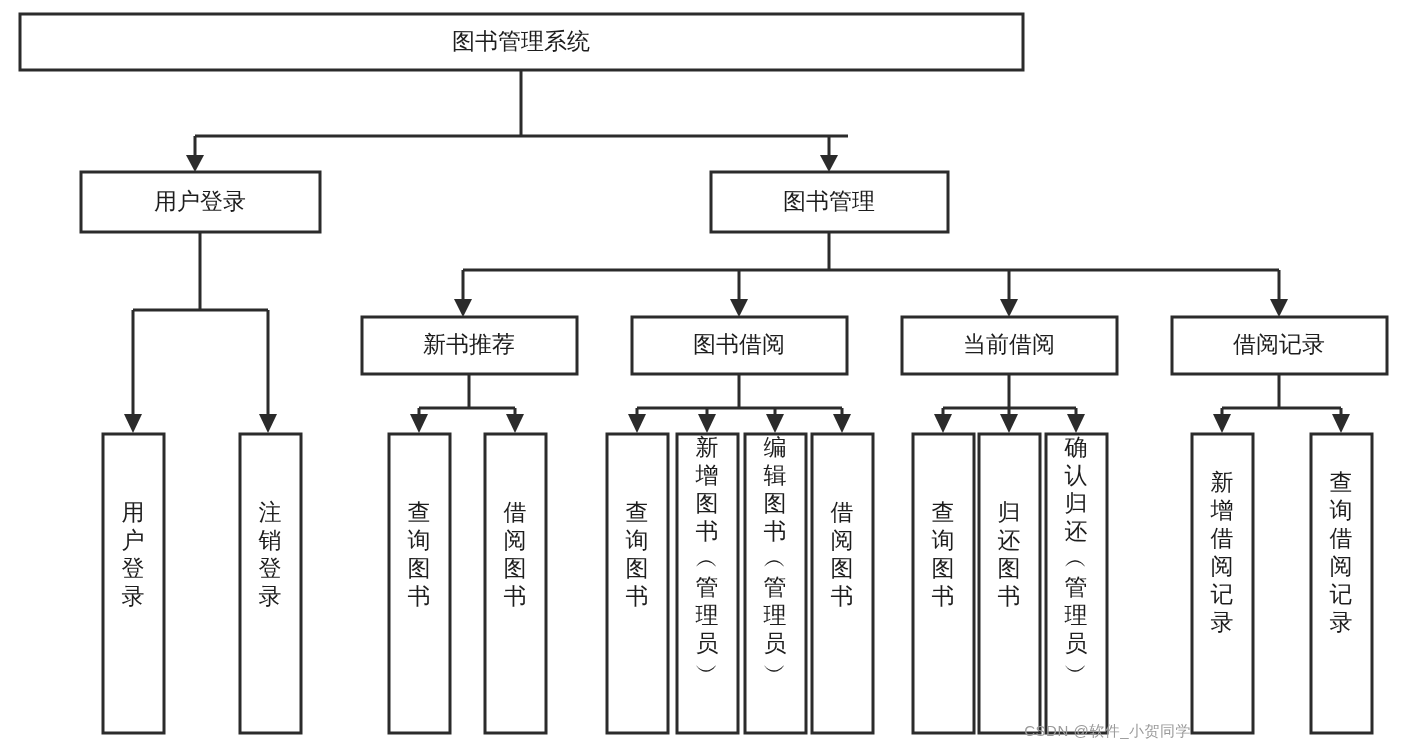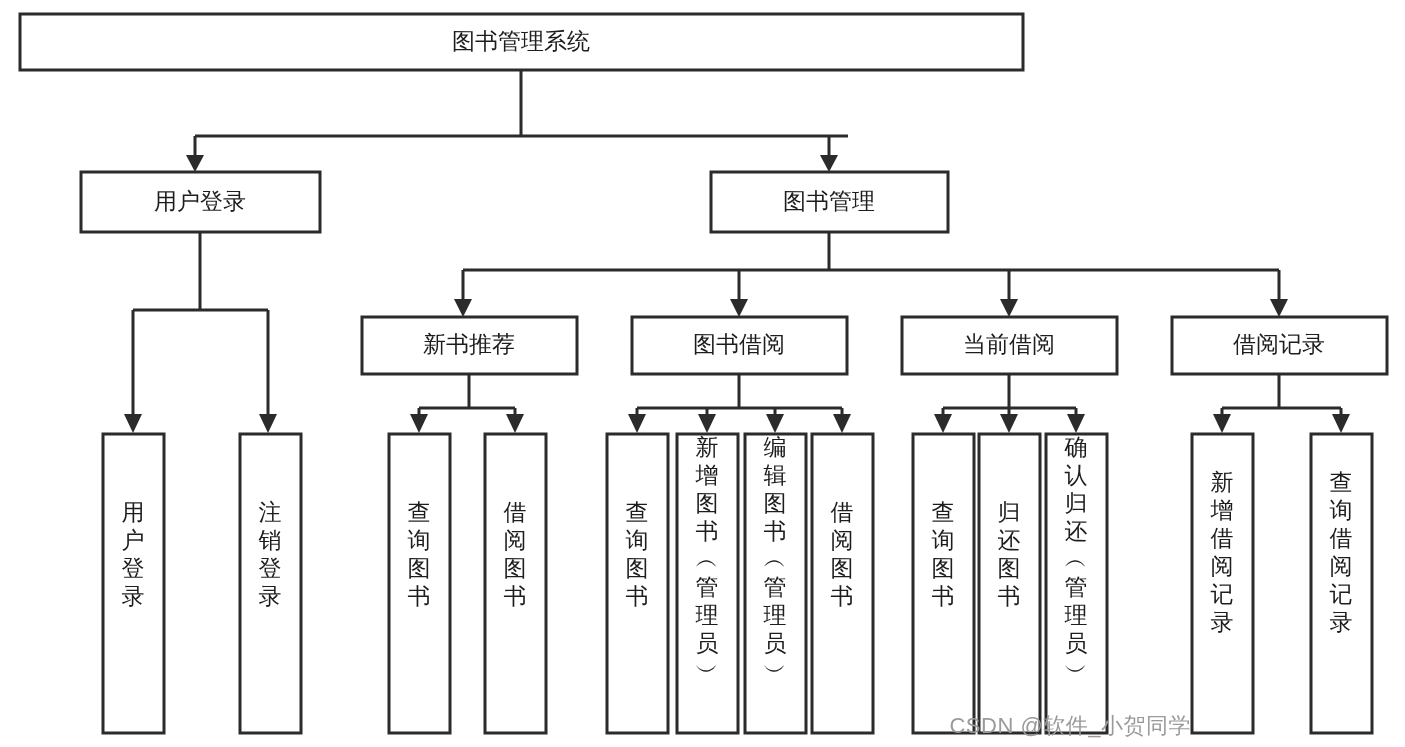--- a/index.html
+++ b/index.html
@@ -51,21 +51,21 @@
   }
   .arrow-head {
     fill: #2b2b2b;
     stroke: none;
   }
   .watermark {
     position: absolute;
     right: 12px;
     bottom: 6px;
     font-family: "Liberation Sans", "DejaVu Sans", sans-serif;
-    font-size: 22px;
+    font-size: 15px;
     color: #9a9a9a;
     white-space: nowrap;
     letter-spacing: 0.5px;
   }
 </style>
 </head>
 <body>
 
 <div id="diagram-root">
 

